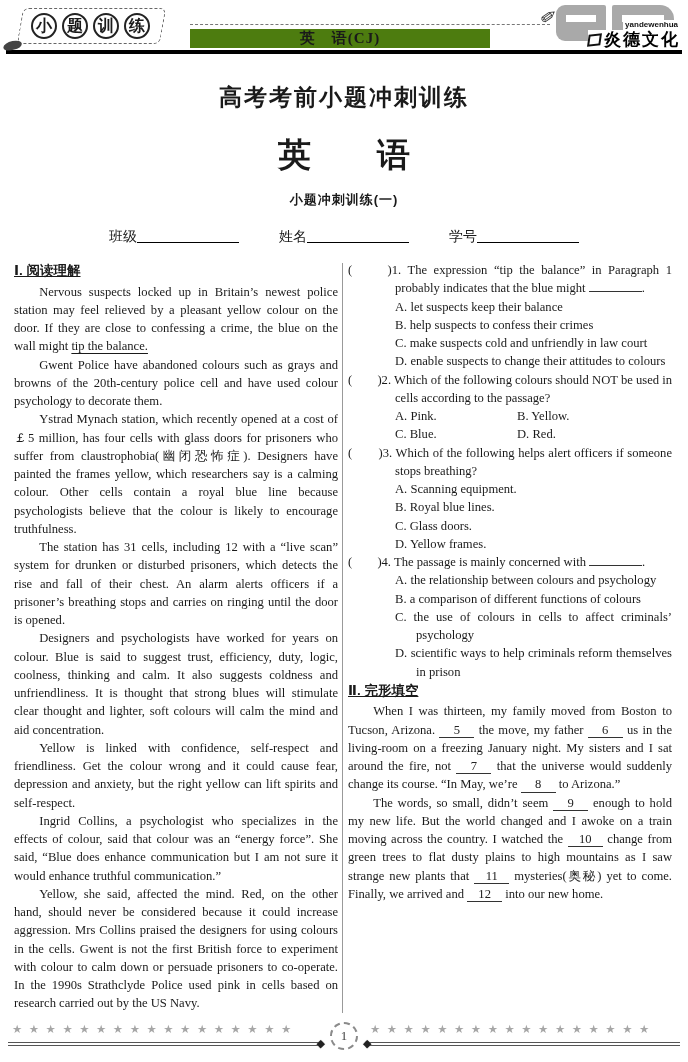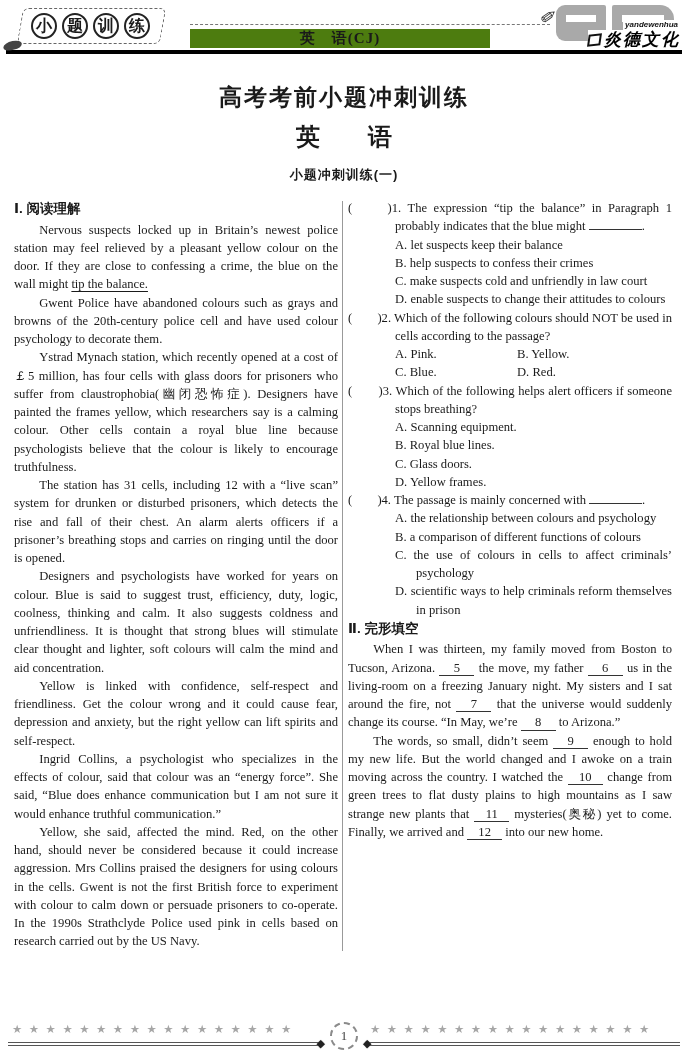--- a/index.html
+++ b/index.html
@@ -26,21 +26,21 @@
     display:flex; align-items:center; justify-content:center;
     font-family:"Liberation Sans","DejaVu Sans",sans-serif; font-weight:bold;
     font-size:16px; transform:skewX(10deg); background:#fff;
   }
   .dashline { position:absolute; top:24px; left:190px; width:360px; border-top:1px dashed #777; }
   .subject {
     position:absolute; top:29px; left:190px; width:300px; text-align:center;
     font-size:15px; font-weight:bold; letter-spacing:1px; background:#4d7c0f;
   }
   .pen { position:absolute; top:6px; right:132px; font-size:19px; color:#333; transform:rotate(10deg); }
-  .brand { position:absolute; right:8px; top:2px; width:138px; height:46px;font-style:italic; }
+  .brand { position:absolute; right:8px; top:2px; width:138px; height:46px; }
   .bb { position:absolute; background:#a9a9a9; }
   .bb1 { right:74px; top:3px; width:50px; height:36px; border-radius:9px 2px 2px 9px; }
   .bb2 { right:6px; top:3px; width:62px; height:36px; border-radius:2px 14px 14px 2px; }
   .bb1::after, .bb2::after { content:""; position:absolute; left:10px; top:10px; right:10px; height:7px; background:#fff; }
   .brand-text { position:absolute; right:0; bottom:0; text-align:right; line-height:1; }
   .brand-sub {
     display:inline-block; font-family:"Liberation Sans","DejaVu Sans",sans-serif;
     font-size:8px; font-weight:bold; background:#fff; padding:1px 2px; color:#111;
   }
   .brand-row { display:flex; align-items:center; justify-content:flex-end; gap:3px; background:#fff; padding-top:1px;margin-left:12px; }
@@ -50,33 +50,33 @@
   }
   .brand-main {
     font-family:"Liberation Sans","DejaVu Sans",sans-serif; font-weight:900;
     font-size:17px; letter-spacing:2px; color:#000;
   }
   .rule { margin:0 6px; height:4px; border-top:2px solid #000; border-bottom:2px solid #000; }
 
   
   .titles { margin-top:28px; text-align:center; }
   .t1 { font-size:23px; font-weight:bold; letter-spacing:2px; }
-  .t2 { font-size:24px; font-weight:bold; margin-top:8px; }
+  .t2 { font-size:33px; font-weight:bold; margin-top:20px; }
   .t3 { font-family:"Liberation Sans","DejaVu Sans",sans-serif; font-size:13px; font-weight:600; margin-top:13px; letter-spacing:1px; }
   .info-row { display:flex; justify-content:center; gap:40px; margin-top:19px; font-size:14px; }
   .info-item { white-space:nowrap; }
   .wline { display:inline-block; width:102px; height:15px; border-bottom:1px solid #000; vertical-align:-2px; }
 
   
   .columns { display:flex; margin:15px 8px 0 14px; align-items:stretch; }
   .col { width:324px; font-size:12.6px; line-height:1.45; }
   .divider { width:1px; background:#999; margin:2px 5px 0 4px; }
   .sec-head {
     font-family:"Liberation Sans","DejaVu Sans",sans-serif; font-weight:bold;
-    font-size:13.5px; margin-bottom:2px;
+    font-size:13.5px; margin-bottom:2px;text-decoration:underline;
   }
   .para { margin:0; text-indent:2em; text-align:justify; }
   .uline { text-decoration:underline; text-underline-offset:3px; }
 
   .question { margin:0; }
   .qstem { padding-left:47px; text-indent:-47px; text-align:justify; }
   .options { padding-left:47px; }
   .option { padding-left:21px; text-indent:-21px; text-align:justify; }
   .options.twocol { display:grid; grid-template-columns:122px auto; }
   .options.twocol .option { padding-left:0; text-indent:0; }
@@ -133,20 +133,25 @@
     </div>
   </header>
   <div class="rule"></div>
 
   <div class="titles">
     <div class="t1">高考考前小题冲刺训练</div>
     <div class="t2">英　　语</div>
     <div class="t3">小题冲刺训练(一)</div>
   </div>
 
+  <div class="info-row">
+    <span class="info-item"><span>班级</span><span class="wline"></span></span>
+    <span class="info-item"><span>姓名</span><span class="wline"></span></span>
+    <span class="info-item"><span>学号</span><span class="wline"></span></span>
+  </div>
 
   <div class="columns">
     <div class="col">
       <div class="sec-head">Ⅰ. 阅读理解</div>
       <div>
           <p class="para"><span>Nervous suspects locked up in Britain’s newest police station may feel relieved by a pleasant yellow colour on the door. If they are close to confessing a crime, the blue on the wall might </span><span class="uline">tip the balance.</span></p>
           <p class="para"><span>Gwent Police have abandoned colours such as grays and browns of the 20th-century police cell and have used colour psychology to decorate them.</span></p>
           <p class="para"><span>Ystrad Mynach station, which recently opened at a cost of ￡5 million, has four cells with glass doors for prisoners who suffer from claustrophobia(幽闭恐怖症). Designers have painted the frames yellow, which researchers say is a calming colour. Other cells contain a royal blue line because psychologists believe that the colour is likely to encourage truthfulness.</span></p>
           <p class="para"><span>The station has 31 cells, including 12 with a “live scan” system for drunken or disturbed prisoners, which detects the rise and fall of their chest. An alarm alerts officers if a prisoner’s breathing stops and carries on ringing until the door is opened.</span></p>
           <p class="para"><span>Designers and psychologists have worked for years on colour. Blue is said to suggest trust, efficiency, duty, logic, coolness, thinking and calm. It also suggests coldness and unfriendliness. It is thought that strong blues will stimulate clear thought and lighter, soft colours will calm the mind and aid concentration.</span></p>

